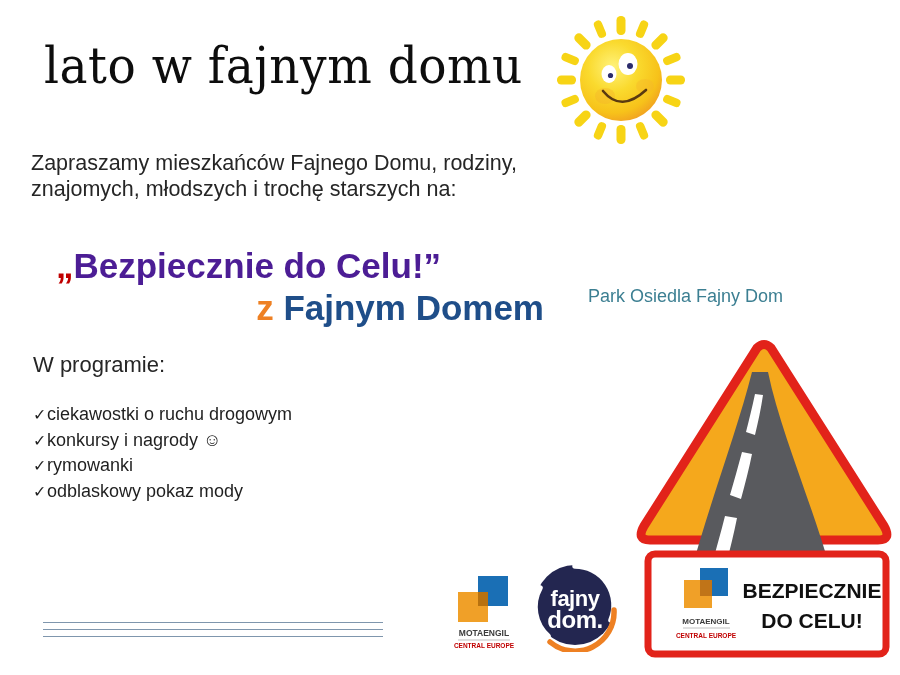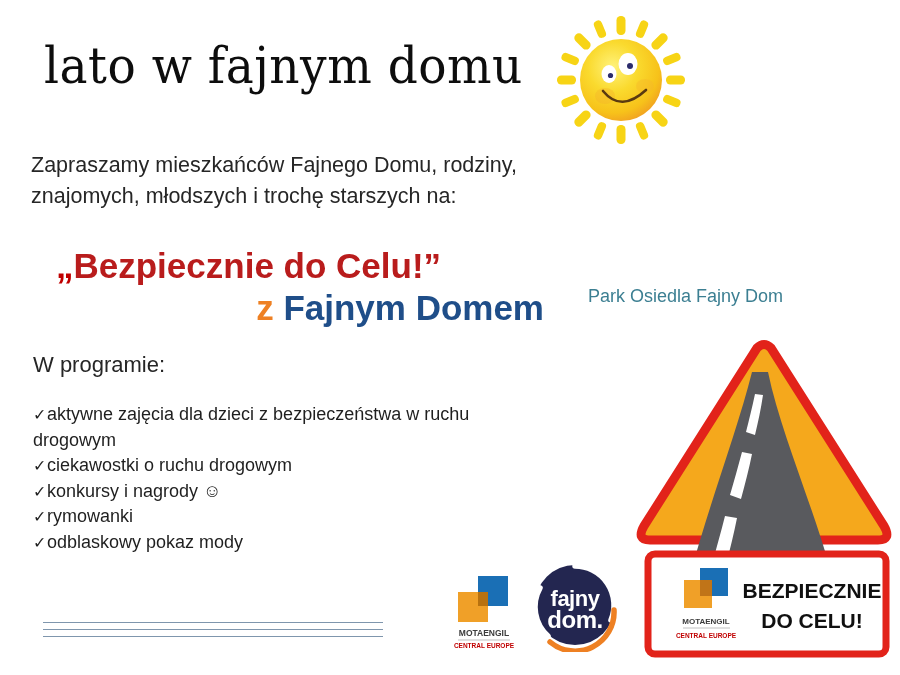--- a/index.html
+++ b/index.html
@@ -32,21 +32,21 @@
     transform-origin: left top;
   }
 
   
   .invite {
     position: absolute;
     left: 31px;
     top: 150px;
     width: 540px;
     font-size: 21.5px;
-    line-height: 31px;
+    line-height: 26px;
     color: #262626;
   }
 
   
   .headline {
     position: absolute;
     left: 56px;
     top: 246px;
     width: 510px;
   }
@@ -57,21 +57,21 @@
   }
   .headline .line2 {
     font-size: 35px;
     font-weight: bold;
     text-align: right;
     white-space: nowrap;
     margin-top: 2px;
     padding-right: 22px;
   }
   .q-red   { color: #c00000; }
-  .gold    { color: #b91c1c; }
+  .gold    { color: #4c1d95; }
   .orange  { color: #ee8023; }
   .navy    { color: #1f4e89; }
 
   
   .prog-label {
     position: absolute;
     left: 33px;
     top: 352px;
     font-size: 22px;
     color: #262626;
@@ -252,21 +252,20 @@
     </div>
     <div class="line2">
       <span class="orange">z</span>
       <span class="navy">Fajnym Domem</span>
     </div>
   </div>
 
   <div class="prog-label">W programie:</div>
 
   <div class="prog-list">
-    <span class="item"><span class="chk">✓</span><span>aktywne zajęcia dla dzieci z bezpieczeństwa w ruchu drogowym</span></span>
     <span class="item"><span class="chk">✓</span><span>ciekawostki o ruchu drogowym</span></span>
     <span class="item"><span class="chk">✓</span><span>konkursy i nagrody ☺</span></span>
     <span class="item"><span class="chk">✓</span><span>rymowanki</span></span>
     <span class="item"><span class="chk">✓</span><span>odblaskowy pokaz mody</span></span>
   </div>
 
   <div class="rule-group">
     <div class="r"></div>
     <div class="r"></div>
     <div class="r"></div>

